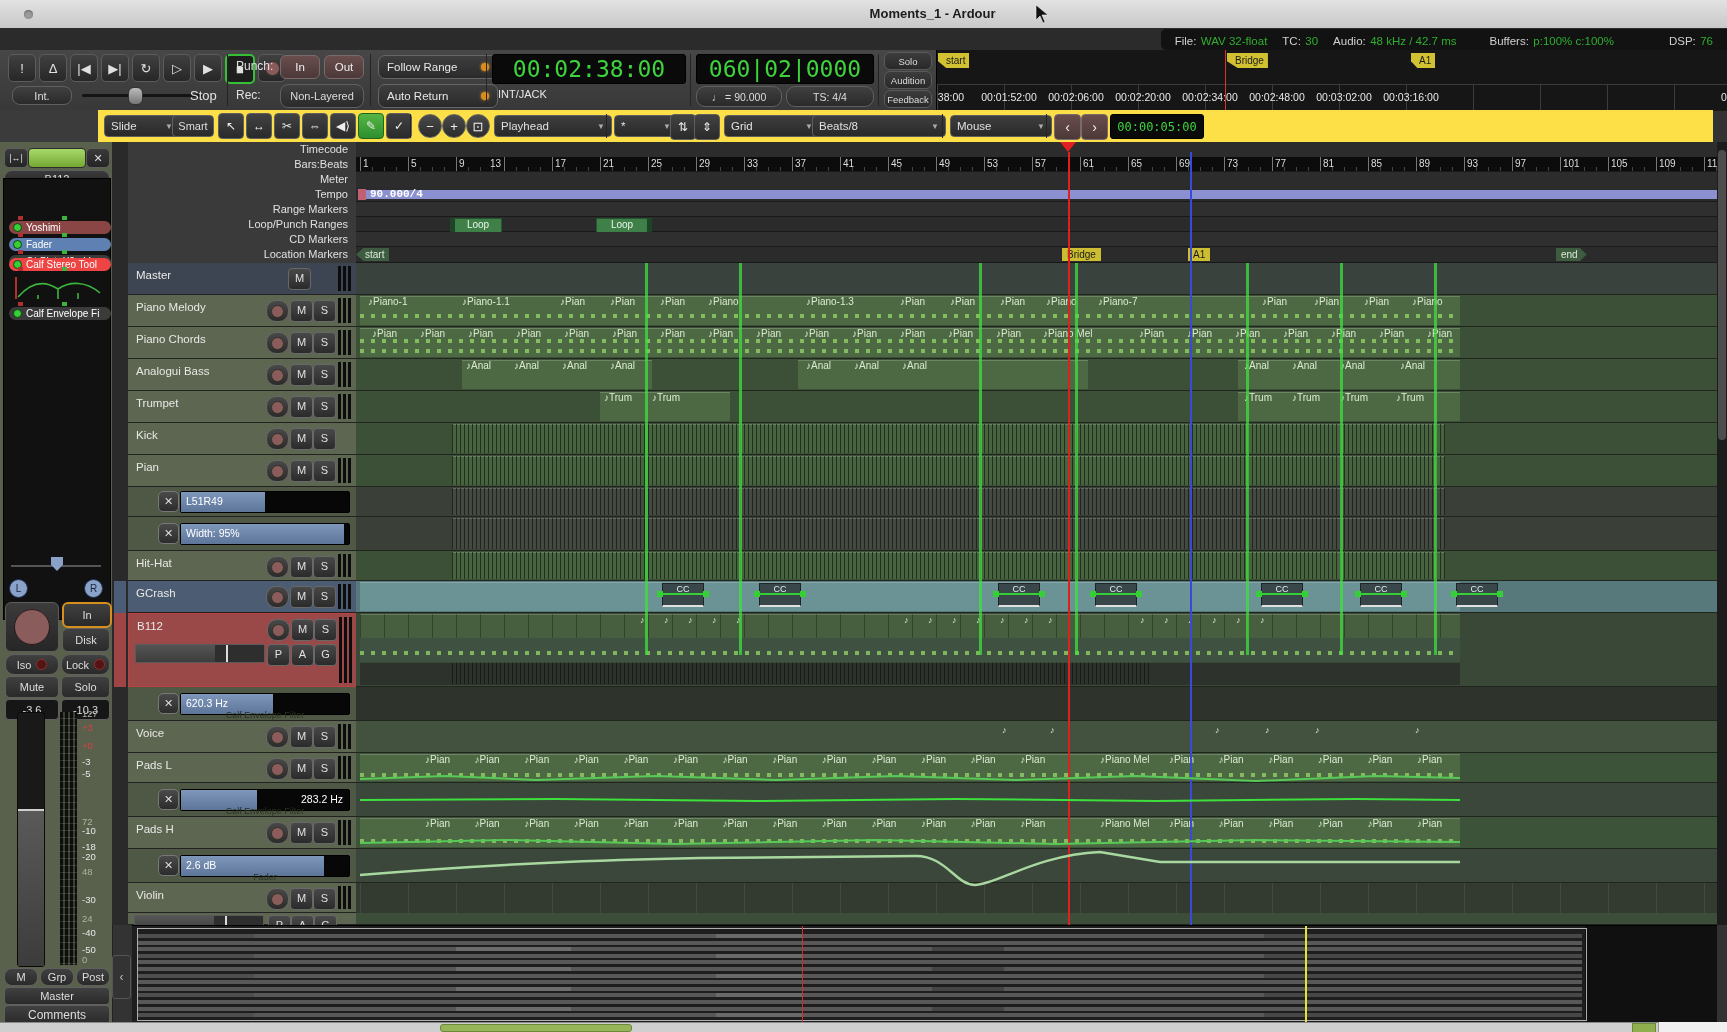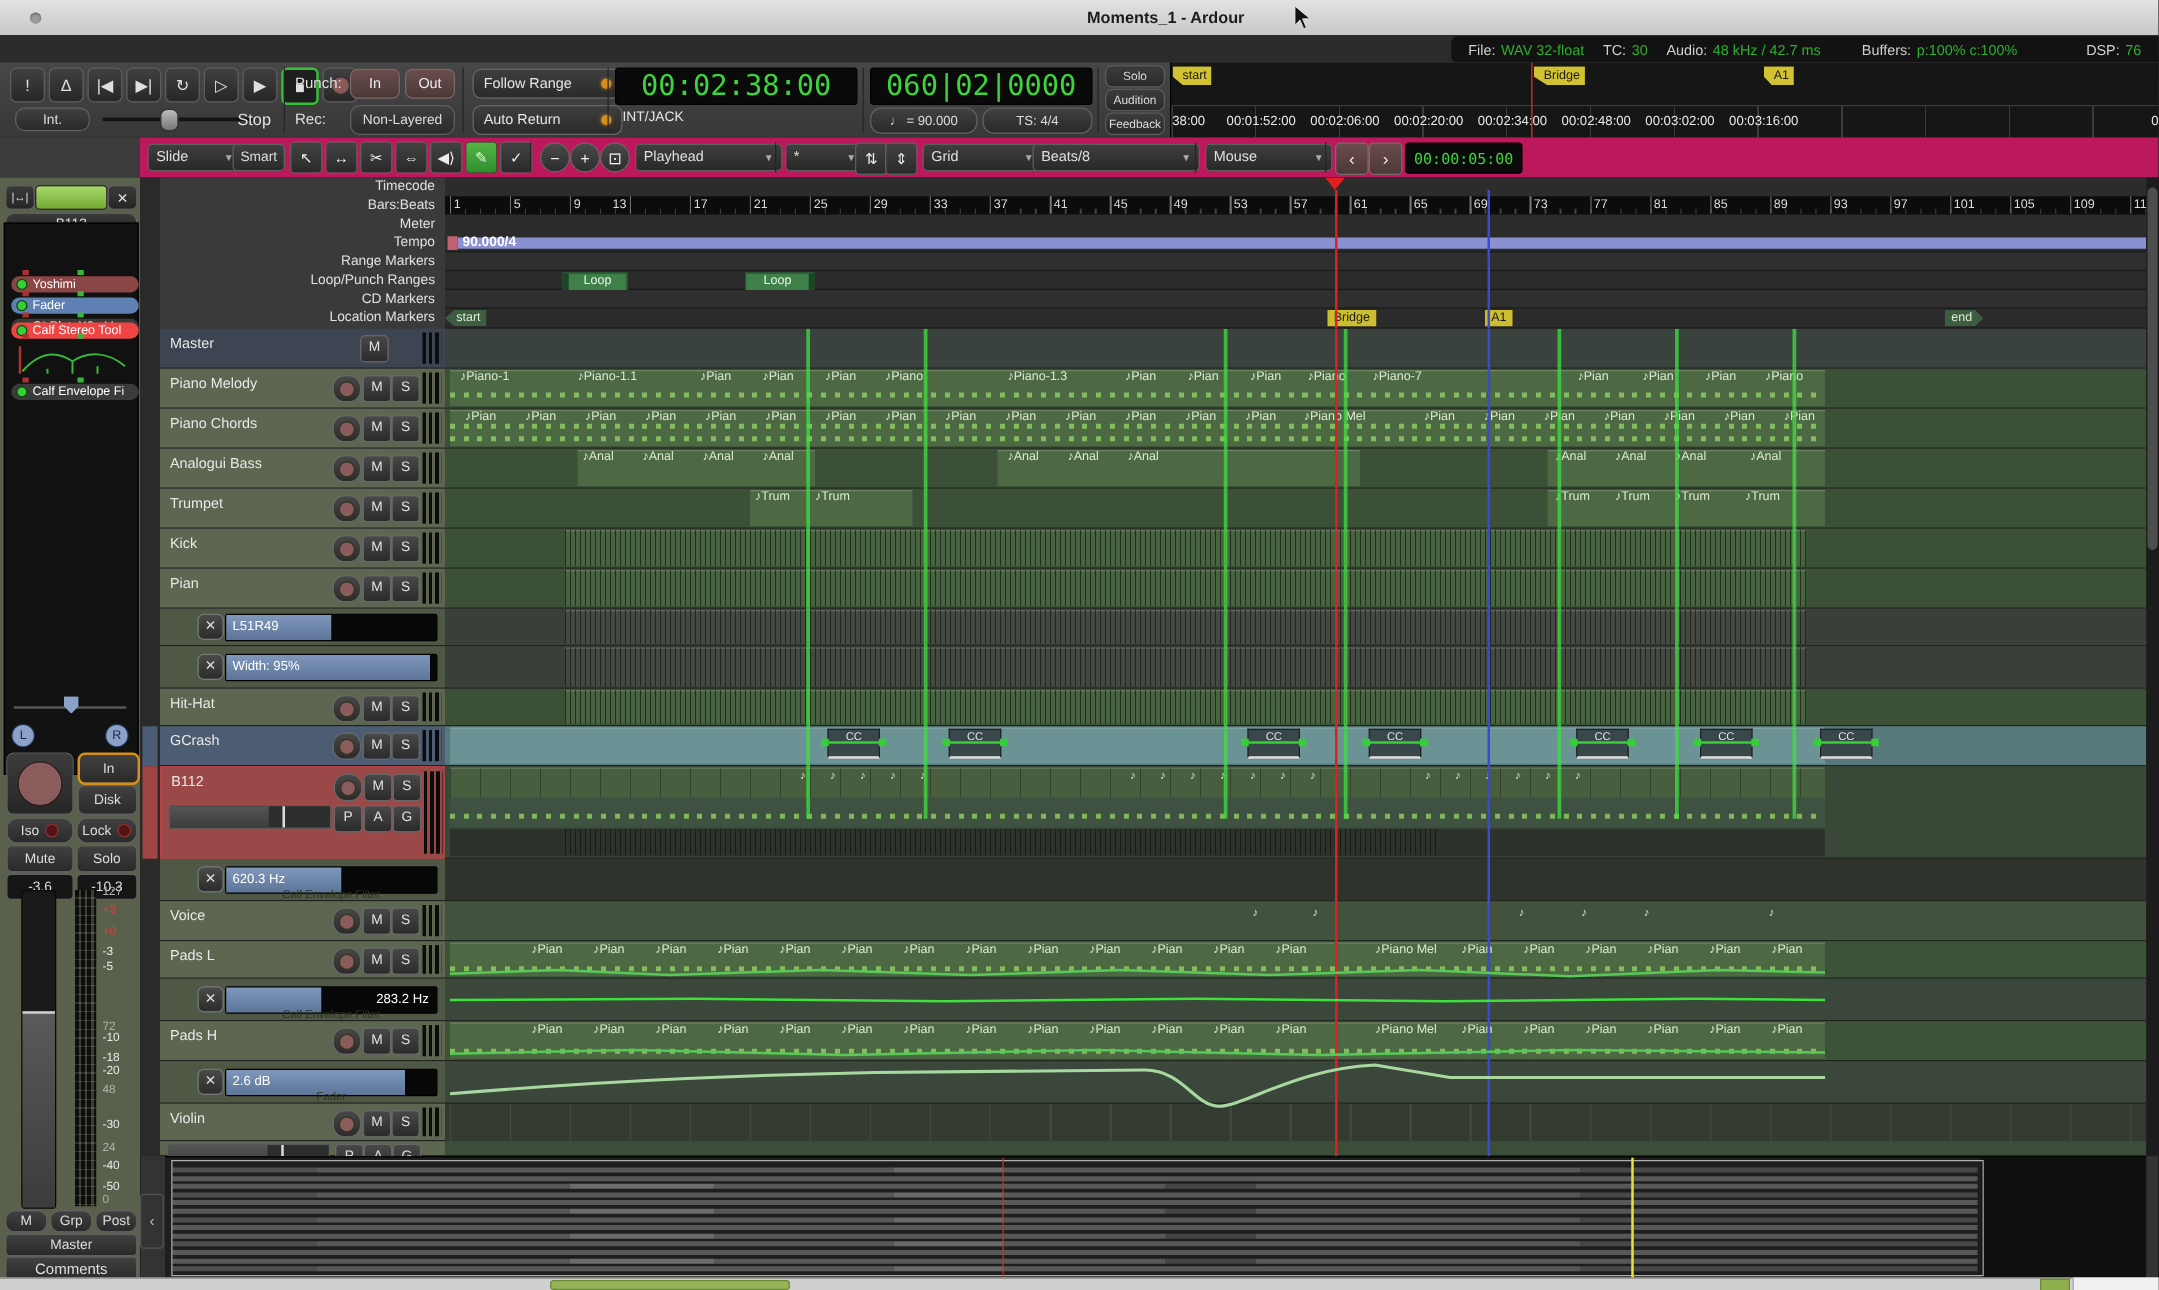--- a/index.html
+++ b/index.html
@@ -41,21 +41,21 @@
   .minibtn{background:linear-gradient(#3c3c3c,#292929);border:1px solid #5a5a5a;border-radius:6px;color:#ddd;font-size:9.5px;
            display:flex;align-items:center;justify-content:center;}
   
   #minimap{left:936px;top:50px;width:791px;height:60px;background:#161616;border-left:1px solid #000;overflow:hidden;}
   .mm-marker{position:absolute;top:3px;height:15px;font-size:10px;color:#1a1a1a;background:#d2c232;padding:0 4px 0 8px;line-height:15px;
              clip-path:polygon(0 0,100% 0,100% 100%,26% 100%,0 55%);}
   #mm-times{position:absolute;left:0;top:34px;width:100%;height:26px;border-top:1px solid #3a3a3a;
      background:repeating-linear-gradient(90deg,#3c3c3c 0 1px,transparent 1px 67px);}
   .mm-time{position:absolute;top:6px;font-size:10.5px;color:#e8e8e8;transform:translateX(-50%);white-space:nowrap;}
   
-  #toolbar{left:112px;top:110px;width:1615px;height:32px;background:#be185d;border-bottom:1px solid #161616;text-align:center;}
+  #toolbar{left:98px;top:110px;width:1615px;height:32px;background:#fde047;border-bottom:1px solid #161616;text-align:center;}
   #toolbar-left-pad{left:0;top:110px;width:112px;height:32px;background:#3b3b3b;border-bottom:1px solid #161616;}
   .dd{background:linear-gradient(#3e3e3e,#292929);border:1px solid #5e5e5e;border-radius:4px;color:#e0e0e0;font-size:11.5px;
       display:flex;align-items:center;justify-content:space-between;padding:0 6px;}
   .dd .arr{font-size:8px;color:#aaa;margin-left:6px;}
   .toolbtn{width:24px;height:24px;border-radius:4px;background:linear-gradient(#424242,#2a2a2a);border:1px solid #5e5e5e;color:#eee;
            font-size:12px;display:flex;align-items:center;justify-content:center;}
   .toolbtn.active{background:linear-gradient(#54b544,#2f8f2f);border-color:#1f661f;}
   .roundbtn{width:22px;height:22px;border-radius:50%;background:linear-gradient(#4a4a4a,#2c2c2c);border:1px solid #666;color:#eee;
             font-size:13px;display:flex;align-items:center;justify-content:center;}
   .nudgebtn{width:25px;height:24px;border-radius:4px;background:linear-gradient(#6a4d4d,#4c3838);border:1px solid #7a6a6a;color:#eee;
@@ -440,21 +440,21 @@
       </div>
       <div class="thead" style="top: 249px; height: 31px; background: rgb(93, 102, 80);">
         <div class="tname">Trumpet</div>
         <div class="hrec" style="left: 138px; top: 5px;">
           <i></i>
         </div>
         <div class="hbtn" style="left: 162px; top: 5px;">M</div>
         <div class="hbtn" style="left: 185px; top: 5px;">S</div>
         <div class="hmeter"></div>
       </div>
-      <div class="thead" style="top: 281px; height: 31px; background: rgb(93, 102, 80);">
+      <div class="thead" style="top: 281px; height: 31px; background: rgb(93, 102, 80); padding-left: 36px;">
         <div class="tname">Kick</div>
         <div class="hrec" style="left: 138px; top: 5px;">
           <i></i>
         </div>
         <div class="hbtn" style="left: 162px; top: 5px;">M</div>
         <div class="hbtn" style="left: 185px; top: 5px;">S</div>
         <div class="hmeter"></div>
       </div>
       <div class="thead" style="top: 313px; height: 31px; background: rgb(93, 102, 80);">
         <div class="tname">Pian</div>
@@ -611,21 +611,21 @@
         <div class="barnum" style="left: 1111px;">93</div>
         <div class="barnum" style="left: 1159px;">97</div>
         <div class="barnum" style="left: 1207px;">101</div>
         <div class="barnum" style="left: 1255px;">105</div>
         <div class="barnum" style="left: 1303px;">109</div>
         <div class="barnum" style="left: 1351px;">113</div>
       </div>
       <div class="rrow" id="rrow3" style="top: 45px; height: 14px; background: rgb(43, 43, 43);">
         <div style="position: absolute; left: 10px; right: 0px; top: 3px; height: 9px; background: rgb(139, 144, 208);"></div>
         <div style="position: absolute; left: 2px; top: 2px; width: 8px; height: 11px; background: rgb(192, 96, 112);"></div>
-        <div style="position: absolute; left: 14px; top: 1px; font-size: 11px; color: rgb(255, 255, 255); font-weight: bold;">90.000/4</div>
+        <div style="position: absolute; left: 14px; top: 1px; font-size: 11px; color: rgb(255, 255, 255); font-weight: bold; font-family: Liberation Mono, monospace;">90.000/4</div>
       </div>
       <div class="rrow" id="rrow4" style="top: 60px; height: 14px; background: rgb(47, 47, 47);"></div>
       <div class="rrow" id="rrow5" style="top: 75px; height: 14px; background: rgb(43, 43, 43);">
         <div class="looptag" style="left: 94px; width: 46px; border-left: 5px solid rgb(29, 68, 38); border-right: 1px solid rgb(36, 85, 48);">Loop</div>
         <div class="looptag" style="left: 240px; width: 50px; border-left: 1px solid rgb(36, 85, 48); border-right: 5px solid rgb(29, 68, 38);">Loop</div>
       </div>
       <div class="rrow" id="rrow6" style="top: 90px; height: 14px; background: rgb(47, 47, 47);"></div>
       <div class="rrow" id="rrow7" style="top: 105px; height: 15px; background: rgb(43, 43, 43);">
         <div class="loctag loc-green mk-left" style="left: 0px;">start</div>
         <div class="loctag loc-yellow" style="left: 706px;">Bridge</div>

